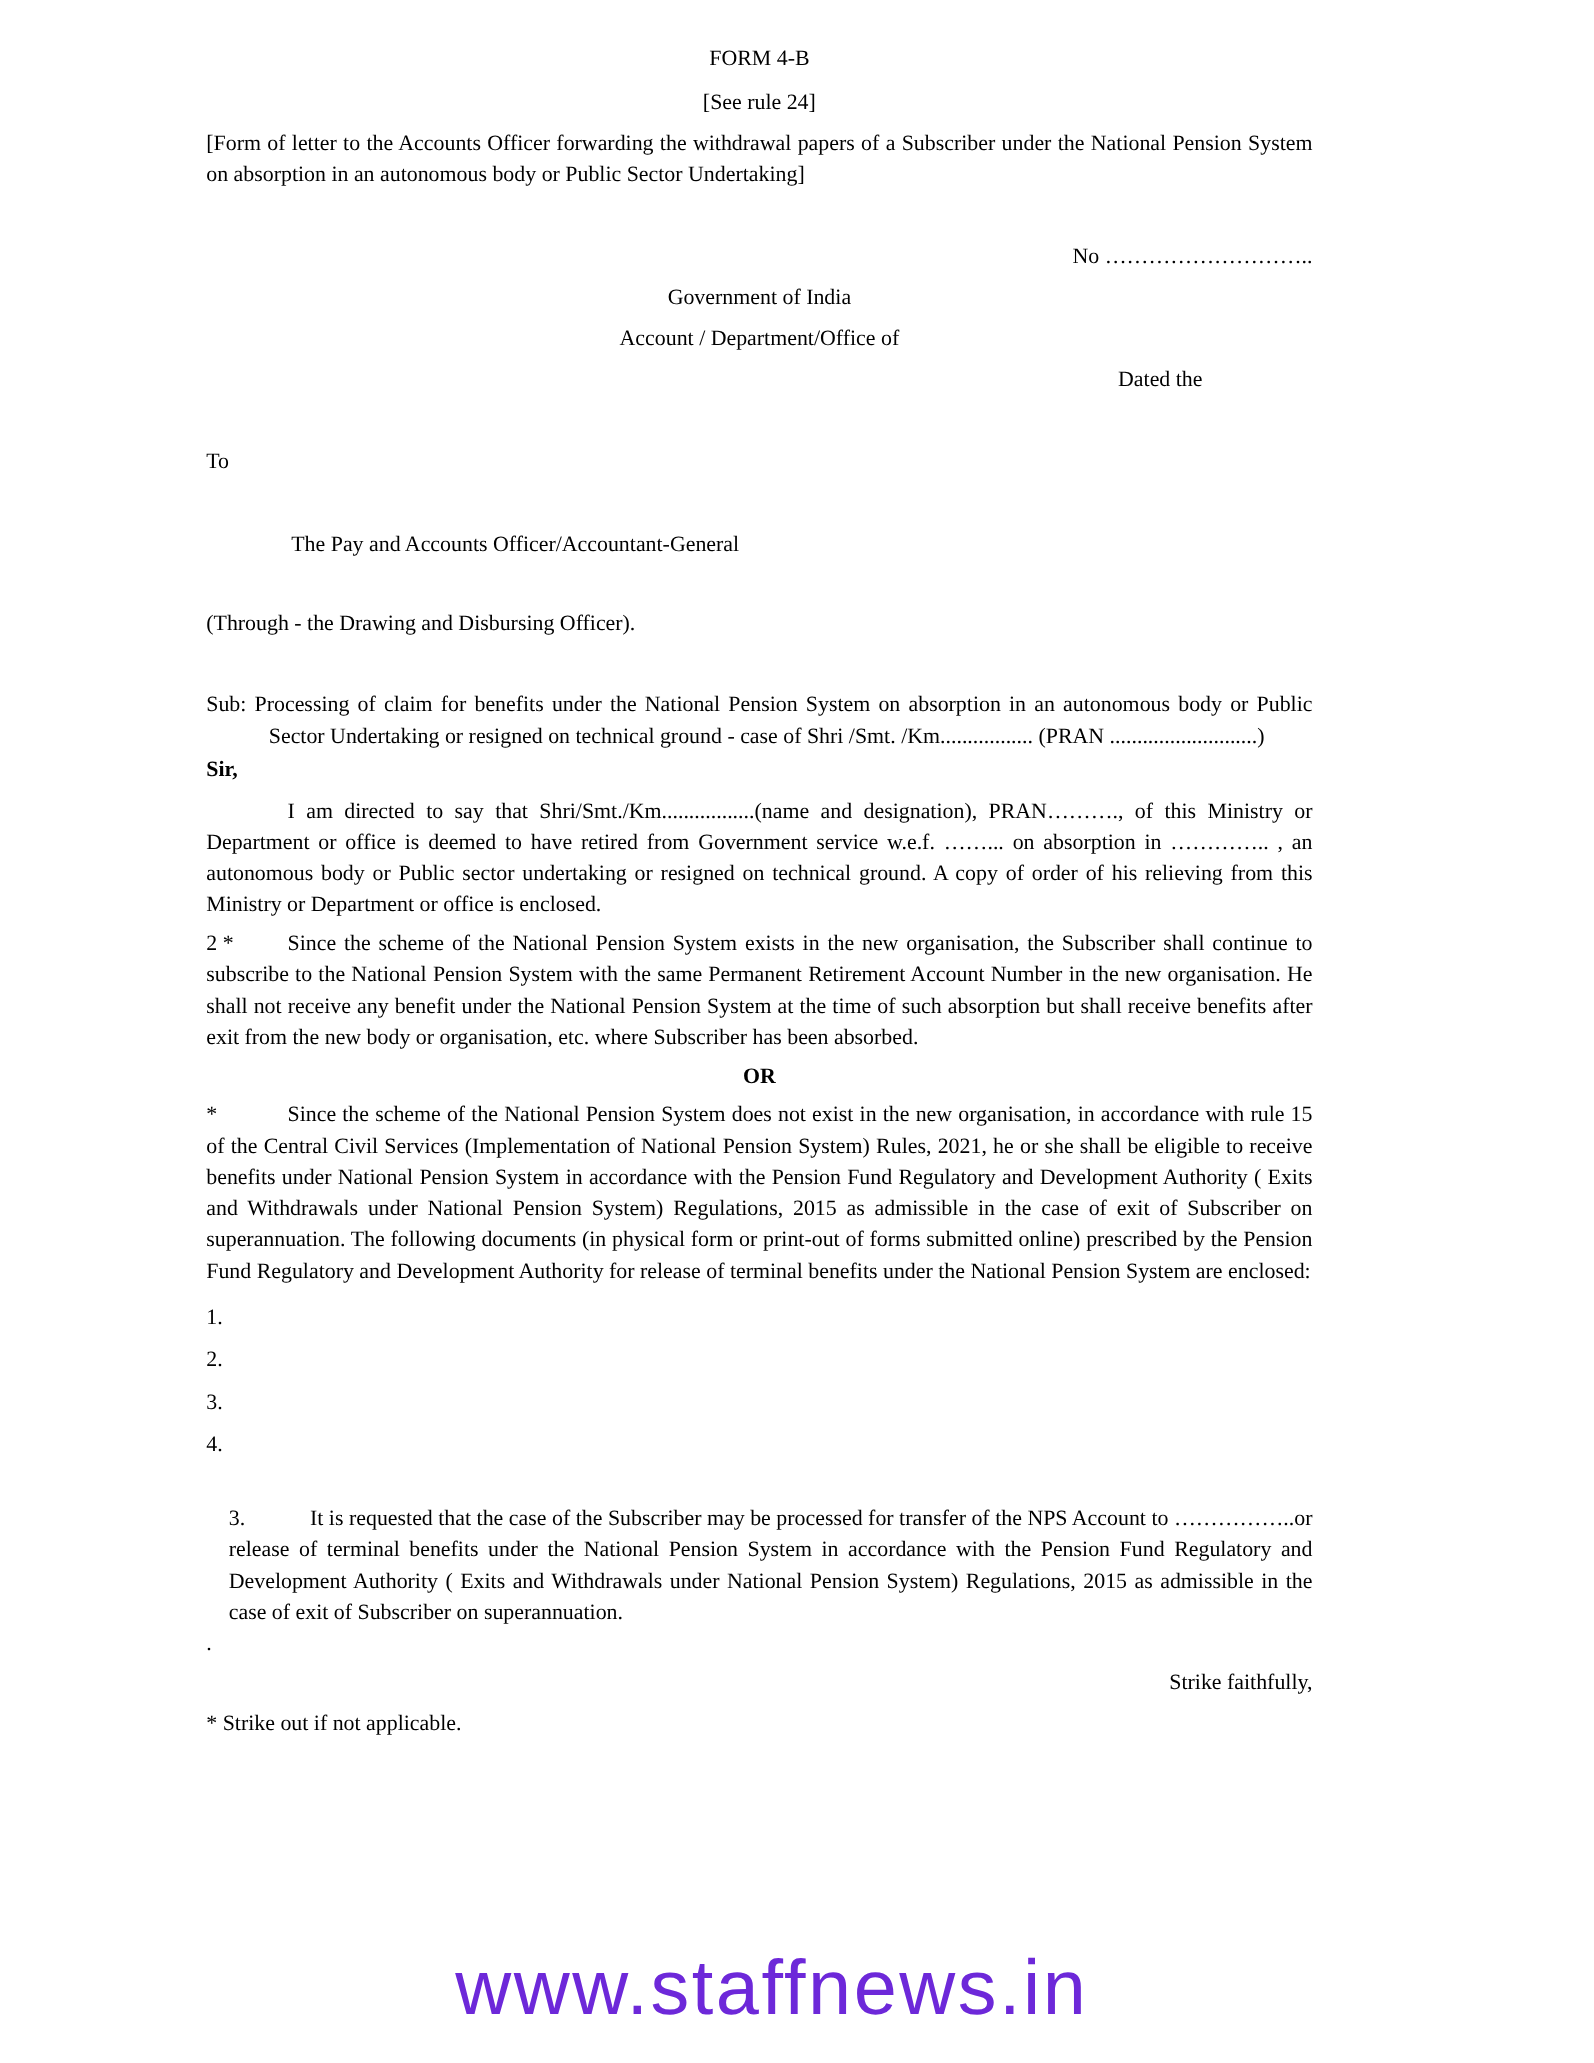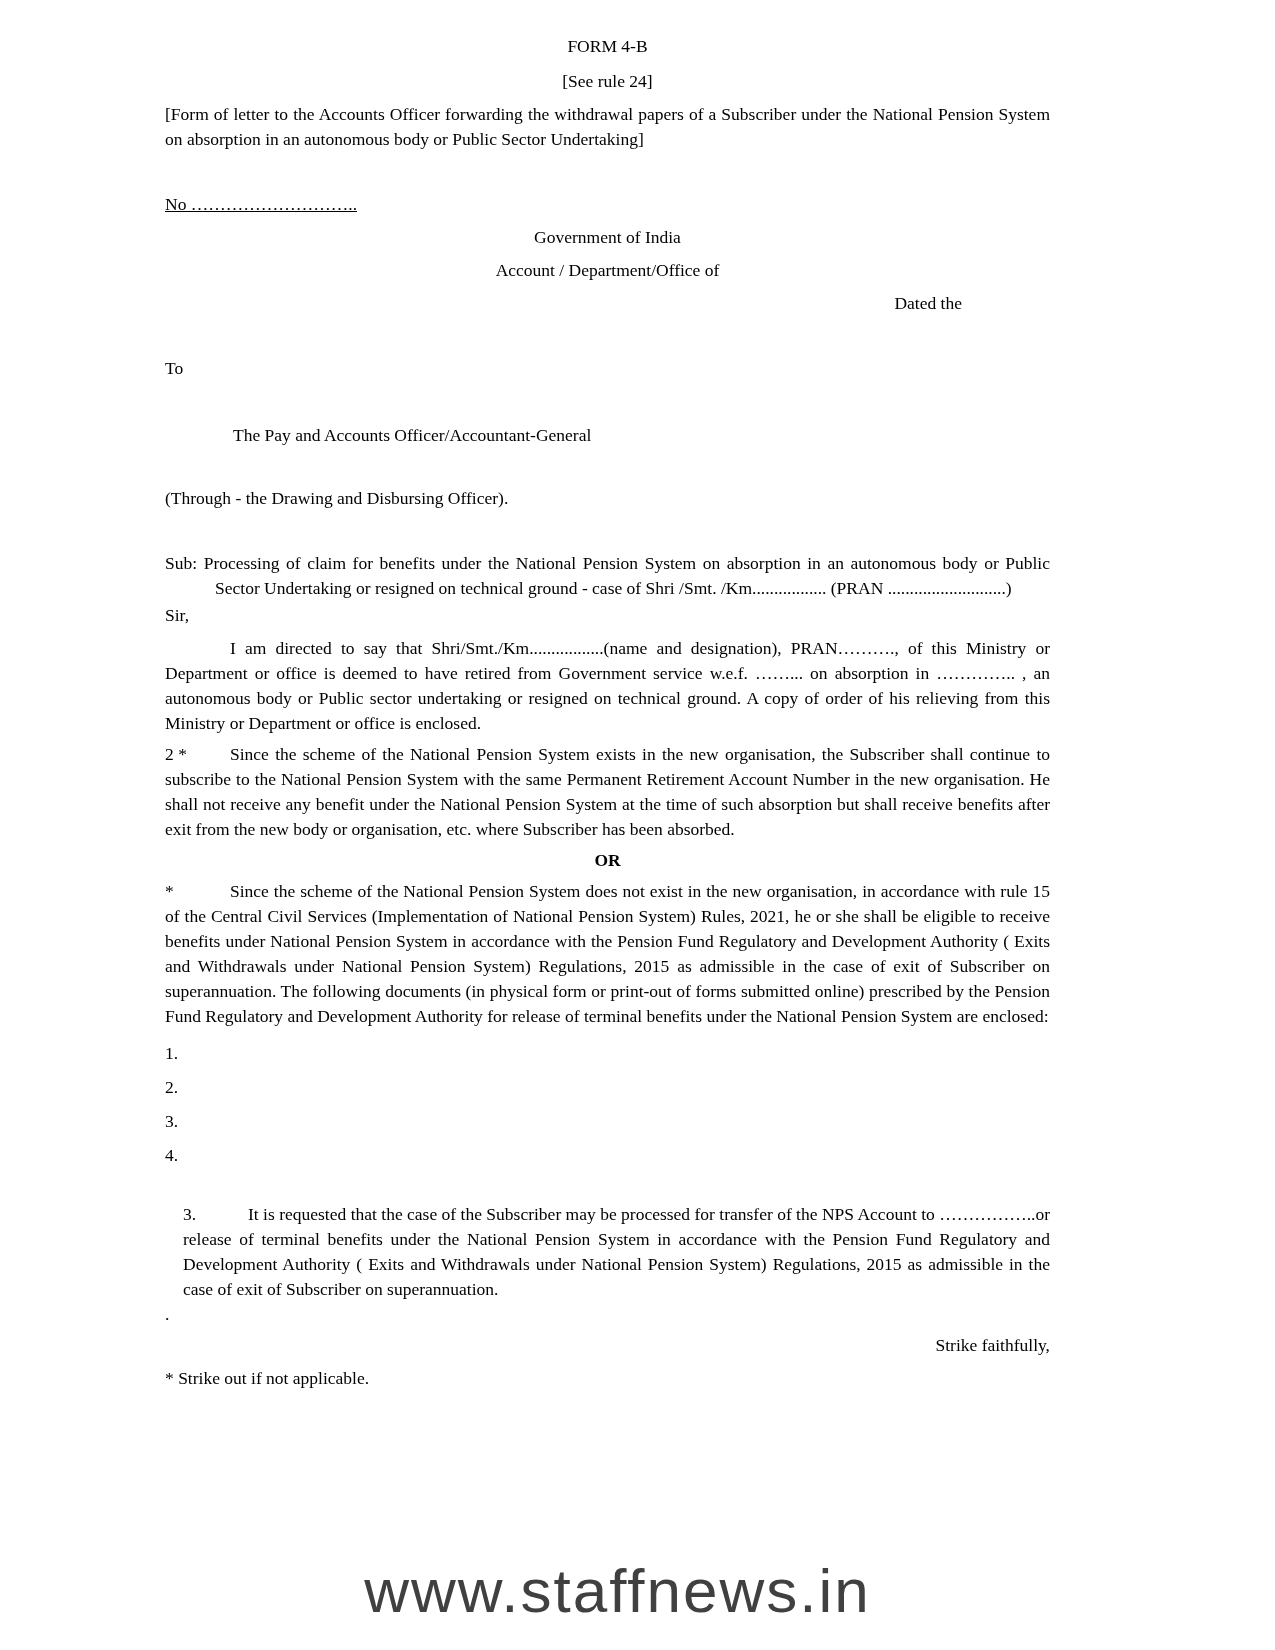--- a/index.html
+++ b/index.html
@@ -17,29 +17,29 @@
     line-height: 25px;
     color: #000000;
     overflow: hidden;
   }
   .content {
     padding: 34px 225px 0 165px;
   }
   .form-title   { text-align: center; margin: 0 0 0 0; }
   .rule-ref     { text-align: center; margin: 10px 0 0 0; }
   .description  { text-align: justify; margin: 8px 0 0 0; }
-  .no-line      { text-align: left; margin: 40px 0 0 0; text-decoration: underline; }
+  .no-line      { text-align: right; margin: 40px 0 0 0; }
   .govt         { text-align: center; margin: 8px 0 0 0; }
   .ministry     { text-align: center; margin: 8px 0 0 0; }
   .dated        { text-align: right; padding-right: 88px; margin: 8px 0 0 0; }
   .to           { margin: 40px 0 0 0; }
   .addressee    { margin: 42px 0 0 0; padding-left: 68px; }
   .through      { margin: 38px 0 0 0; }
   .subject      { margin: 40px 0 0 0; padding-left: 50px; text-indent: -50px; text-align: justify; }
-  .salutation   { margin: 2px 0 0 0; }
+  .salutation   { margin: 2px 0 0 0; font-weight: bold; }
   p.para        { margin: 8px 0 0 0; text-align: justify; }
   p.para-tight  { margin: 6px 0 0 0; text-align: justify; }
   .marker       { display: inline-block; width: 65px; text-indent: 0; }
   .or-divider   { text-align: center; font-weight: bold; margin: 6px 0 0 0; }
   .enclosure-list { margin: 12px 0 0 0; }
   .enclosure-item { margin: 0 0 9px 0; }
   .para-request { margin: 34px 0 0 18px; text-align: justify; }
   .stray-dot    { margin: 0; }
   .closing      { text-align: right; margin: 6px 0 0 0; }
   .designation  { text-align: right; margin: 20px 0 0 0; }
@@ -47,21 +47,21 @@
   .watermark {
     position: absolute;
     left: 0;
     right: 40px;
     bottom: 28px;
     text-align: center;
     font-family: "Liberation Sans", "DejaVu Sans", sans-serif;
     font-size: 62px;
     line-height: 62px;
     font-weight: 400;
-    color: #404040;
+    color: #6d28d9;
     letter-spacing: 2px;
     user-select: none;
   }
 </style>
 </head>
 <body>
 
 <div class="page">
   <div class="content">
 

